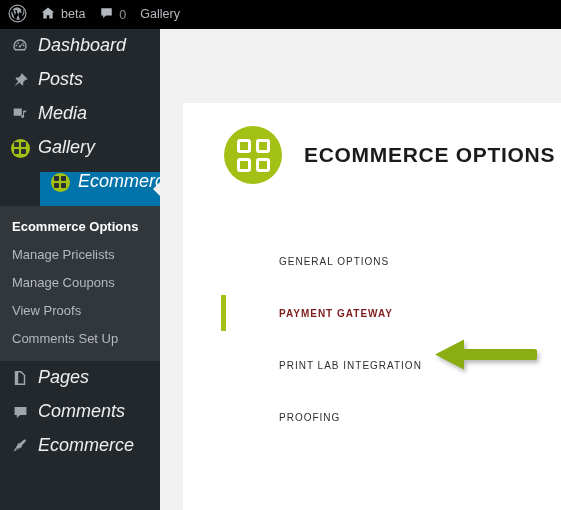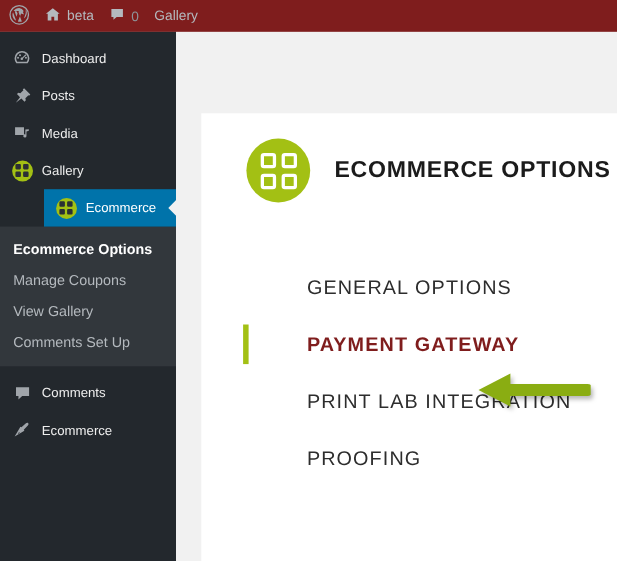--- a/index.html
+++ b/index.html
@@ -7,43 +7,43 @@
     width: 561px; height: 510px;
     overflow: hidden;
     font-family: "Liberation Sans", sans-serif;
     background: #f1f1f1;
   }
   #root { position: relative; width: 561px; height: 510px; }
 
   
   .adminbar {
     position: absolute; left: 0; top: 0; width: 561px; height: 29px;
-    background: #7f1d1d; color: #b4b9be;
+    background: #000000; color: #b4b9be;
     display: flex; align-items: center;
   }
   .ab-item {
     display: flex; align-items: center; height: 29px;
     padding: 0 7px; gap: 5px;
     font-size: 12.5px; color: #b4b9be; white-space: nowrap;
   }
   .ab-item.logo { padding-left: 8px; padding-right: 6px; }
   .ab-label { line-height: 1; position: relative; top: 0px; }
   .ab-count { color: #8f949a; font-size: 12.5px; }
   .ab-ico { display: inline-block; }
 
   
   .sidebar {
     position: absolute; left: 0; top: 29px; width: 160px; height: 481px;
     background: #23282d;
   }
   .menu-item {
     position: relative;
-    display: flex; align-items: center;
+    display: flex; 
     height: 34px; padding-left: 10px;
-    color: #eee; font-size: 12px;
+    color: #eee; font-size: 18px; font-style: italic;
   }
   .menu-item .mi-ico {
     width: 20px; height: 20px; margin-right: 8px;
     display: flex; align-items: center; justify-content: center;
     flex: 0 0 20px;
   }
   .menu-item .mi-label { line-height: 1; white-space: nowrap; }
   .menu-item.current {
     background: #0073aa; color: #fff; font-weight: 400; margin-left: 40px;
   }
@@ -107,21 +107,21 @@
     margin-left: 22px;
     font-size: 21px; font-weight: bold; letter-spacing: 0.7px;
     color: #1b1b1b; white-space: nowrap;
   }
 
   .nav-list { position: absolute; left: 0; top: 132px; width: 378px; }
   .nav-item {
     position: relative;
     height: 52px; display: flex; align-items: center;
     padding-left: 96px;
-    font-size: 18px; letter-spacing: 1px; color: #2d2d2d;
+    font-size: 10px; letter-spacing: 1px; color: #2d2d2d;
     white-space: nowrap;
   }
   .nav-item.active { font-weight: bold; color: #7f1d1d; }
   .nav-item .accent {
     position: absolute; left: 38px; top: 8px;
     width: 5px; height: 36px; background: #a3c014;
     display: none;
   }
   .nav-item.active .accent { display: block; }
 
@@ -229,27 +229,37 @@
               <i></i>
               <i></i>
             </span>
           </span>
       </span>
       <span class="mi-label">Ecommerce</span>
     </div>
 
     <div class="submenu">
       <a class="submenu-item current">Ecommerce Options</a>
+      <a class="submenu-item">Manage Pricelists</a>
       <a class="submenu-item">Manage Coupons</a>
-      <a class="submenu-item">View Gallery</a>
+      <a class="submenu-item">View Proofs</a>
       <a class="submenu-item">Comments Set Up</a>
     </div>
 
     <div class="menu-gap"></div>
 
+    <div class="menu-item">
+      <span class="mi-ico">
+        <svg width="18" height="18" viewBox="0 0 20 20">
+          <path d="M5 3h6l4 4v10H5V3z" fill="none" stroke="#a0a5aa" stroke-width="1.6"></path>
+          <path d="M5 3h3v14H5z" fill="#a0a5aa"></path>
+        </svg>
+      </span>
+      <span class="mi-label">Pages</span>
+    </div>
 
     <div class="menu-item">
       <span class="mi-ico">
         <svg width="17" height="17" viewBox="0 0 20 20">
           <path d="M3 3.5h14V13H9.6L5.6 16.6V13H3V3.5z" fill="#a0a5aa"></path>
         </svg>
       </span>
       <span class="mi-label">Comments</span>
     </div>
 

